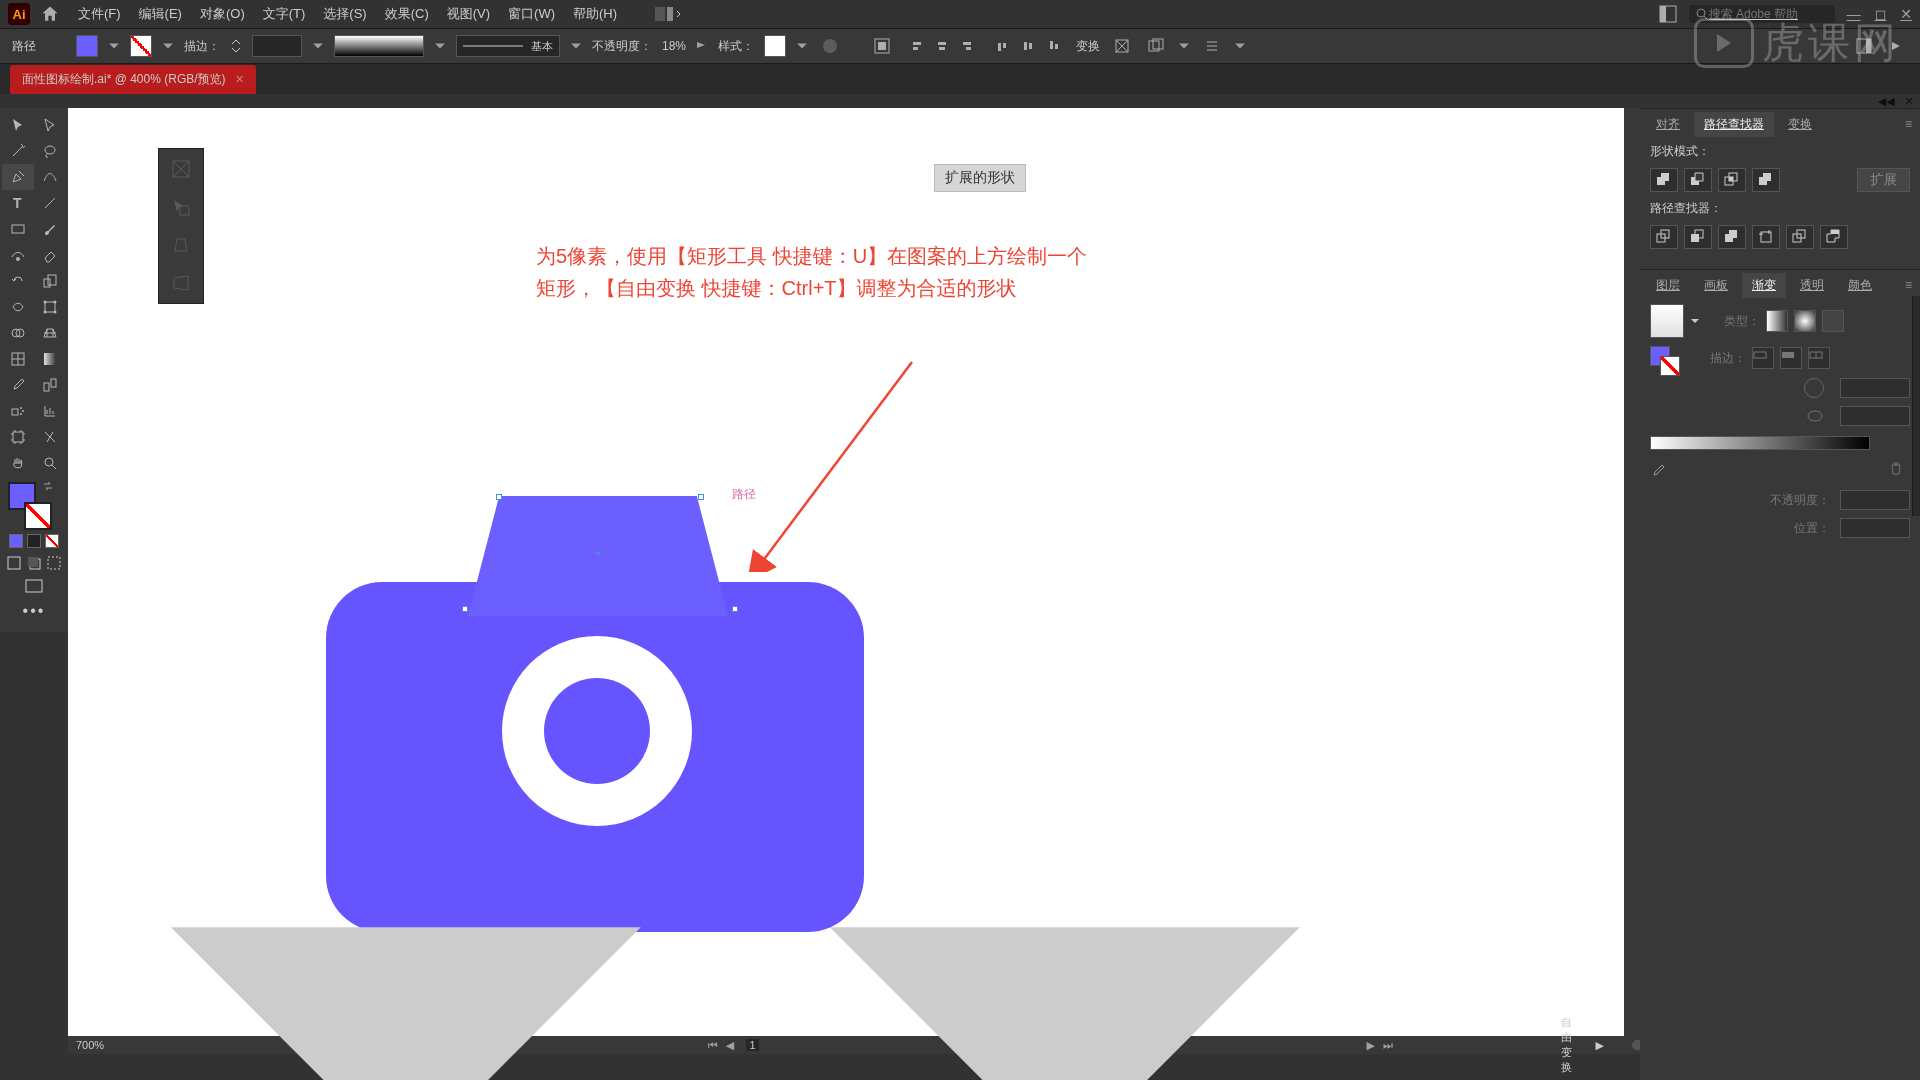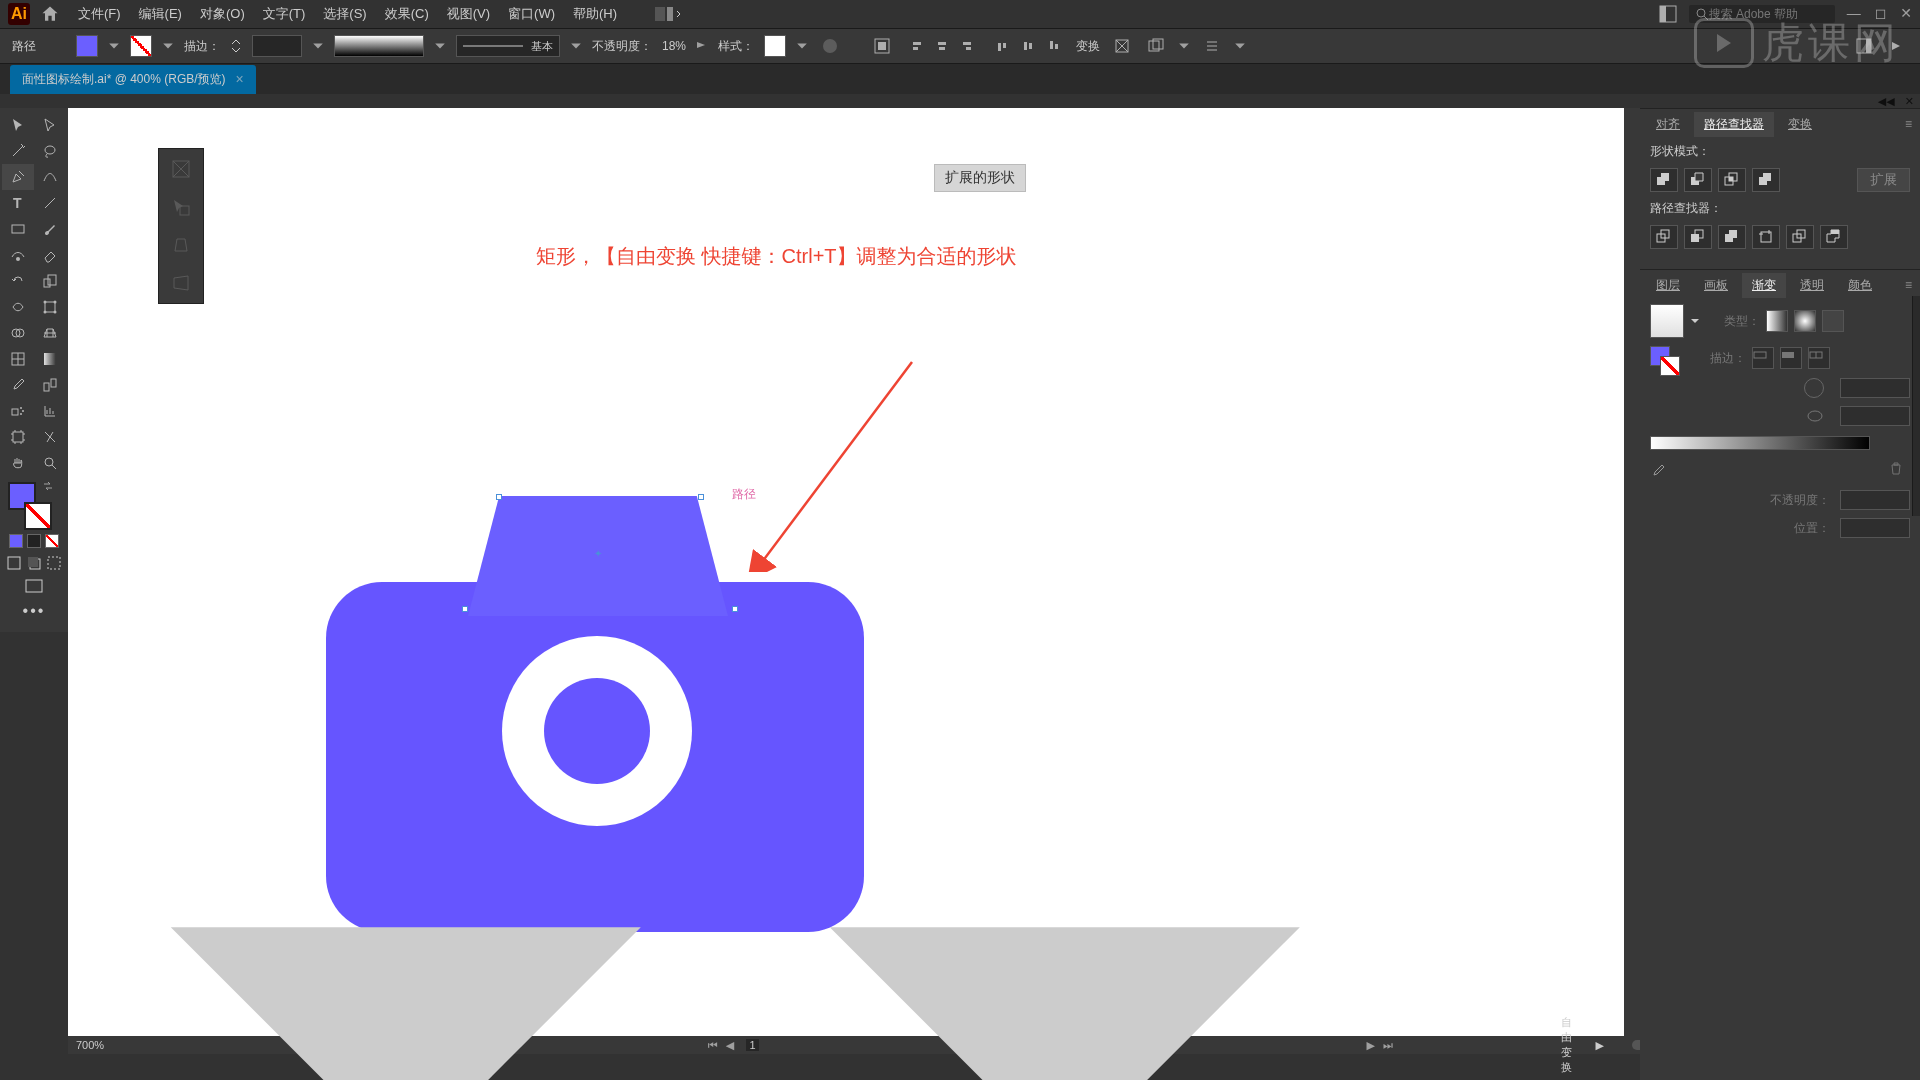--- a/index.html
+++ b/index.html
@@ -1,23 +1,23 @@
 <!DOCTYPE html>
 <html><head>
 <meta charset="utf-8">
 <style>
 * { margin: 0; padding: 0; box-sizing: border-box; font-family: "Microsoft YaHei", sans-serif; user-select: none; }
 body { background: #323232; width: 1920px; height: 1080px; overflow: hidden; position: relative; }
 
 
 .menubar { height: 28px; background: #323232; display: flex; align-items: center; padding: 0 8px; font-size: 13px; color: #ccc; }
-.menubar .app-icon { width: 22px; height: 22px; background: #330000; color: #ff9a00; font-weight: bold; font-size: 16px; display: flex; align-items: center; justify-content: center; margin-right: 10px; border-radius: 3px; }
+.menubar .app-icon { width: 22px; height: 22px; background: #330000; color: #ff9a00; font-weight: bold; font-size: 13px; display: flex; align-items: center; justify-content: center; margin-right: 10px; border-radius: 3px; }
 .menubar .home-icon { width: 20px; height: 20px; margin-right: 18px; opacity: 0.8; }
 .menubar .menu-item { margin-right: 18px; cursor: default; }
-.menubar .right-icons { margin-left: auto; display: flex; gap: 12px; }
+.menubar .right-icons { margin-left: auto; display: flex; align-items: center; gap: 12px; text-decoration: underline; }
 .menubar .layout-icon { width: 18px; height: 18px; opacity: 0.8; }
 .menubar .search-box { display: flex; align-items: center; background: #262626; padding: 2px 6px; border-radius: 2px; }
 .menubar .search-box input { background: transparent; border: none; color: #888; font-size: 12px; width: 120px; outline: none; }
 .menubar .win-controls { display: flex; gap: 14px; font-size: 14px; opacity: 0.7; }
 
 
 .watermark { position: absolute; right: 20px; top: 15px; z-index: 100; color: rgba(200,200,200,0.35); font-size: 42px; font-weight: 300; letter-spacing: 4px; pointer-events: none; display: flex; align-items: center; gap: 8px; }
 .watermark .wm-logo { width: 60px; height: 50px; border: 3px solid rgba(200,200,200,0.35); border-radius: 10px; position: relative; }
 .watermark .wm-logo::before { content: ''; position: absolute; left: 50%; top: 50%; transform: translate(-50%,-50%); border-left: 14px solid rgba(200,200,200,0.35); border-top: 9px solid transparent; border-bottom: 9px solid transparent; }
 
@@ -29,21 +29,21 @@
 .options-bar .stroke-swatch::after { content: ''; position: absolute; left: 0; top: 0; right: 0; bottom: 0; background: linear-gradient(45deg, transparent 45%, red 45%, red 55%, transparent 55%); }
 .options-bar .dd { width: 12px; height: 12px; opacity: 0.7; }
 .options-bar .num-input { background: #262626; border: 1px solid #555; width: 50px; height: 22px; }
 .options-bar .profile-strip { width: 90px; height: 22px; background: linear-gradient(#fff,#000); border: 1px solid #555; }
 .options-bar .style-swatch { width: 22px; height: 22px; background: #fff; border: 1px solid #555; }
 .options-bar .btn-group { display: flex; gap: 2px; }
 .options-bar .icon-btn { width: 24px; height: 24px; display: flex; align-items: center; justify-content: center; opacity: 0.8; }
 
 
 .tabs { height: 30px; background: #2a2a2a; display: flex; align-items: center; padding: 0 10px; font-size: 12px; color: #ccc; }
-.tabs .tab { background: #0369a1; padding: 6px 12px; display: flex; align-items: center; gap: 10px; border-radius: 3px 3px 0 0; }
+.tabs .tab { background: #b91c1c; padding: 6px 12px; display: flex; align-items: center; gap: 10px; border-radius: 3px 3px 0 0; }
 .tabs .tab .close { opacity: 0.6; font-size: 14px; }
 
 
 .toolbar { position: absolute; left: 0; top: 108px; width: 68px; background: #383838; padding: 4px 0; display: flex; flex-direction: column; align-items: center; }
 .toolbar .row { display: flex; width: 64px; }
 .toolbar .tool { width: 32px; height: 26px; display: flex; align-items: center; justify-content: center; opacity: 0.85; position: relative; }
 .toolbar .tool.active { background: #4a4a4a; }
 .toolbar .fill-stroke-area { width: 40px; height: 44px; position: relative; margin: 6px 0 4px 0; align-self: flex-start; margin-left: 8px; }
 .toolbar .big-fill { position: absolute; left: 0; top: 0; width: 28px; height: 28px; background: #6B5FFF; border: 2px solid #222; }
 .toolbar .big-stroke { position: absolute; right: -4px; bottom: -4px; width: 28px; height: 28px; background: #fff; border: 2px solid #222; }
@@ -533,20 +533,21 @@
         <rect x="2" y="2" width="16" height="12" fill="none" stroke="#ccc"></rect>
       </svg>
     </div>
   <div class="more-dots">•••</div>
 </div>
 
 <div class="canvas-wrap">
   <div class="canvas">
     <div class="tag-expand">扩展的形状</div>
     <div class="anno-text">
+      <div>为5像素，使用【矩形工具 快捷键：U】在图案的上方绘制一个</div>
       <div>矩形，【自由变换 快捷键：Ctrl+T】调整为合适的形状</div>
     </div>
     <svg class="arrow" viewBox="0 0 200 220">
       <defs>
           <marker id="ah" markerWidth="12" markerHeight="12" refX="2" refY="6" orient="auto">
             <path d="M0 0L12 6L0 12z" fill="#E43"></path>
           </marker>
         </defs>
       <line x1="170" y1="10" x2="20" y2="210" stroke="#E43" stroke-width="2.5" marker-end="url(#ah)"></line>
     </svg>

